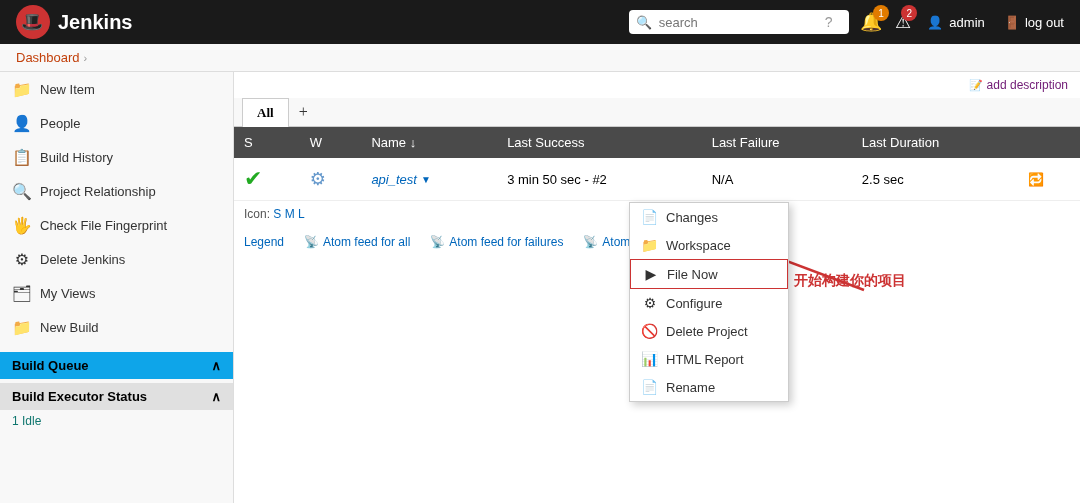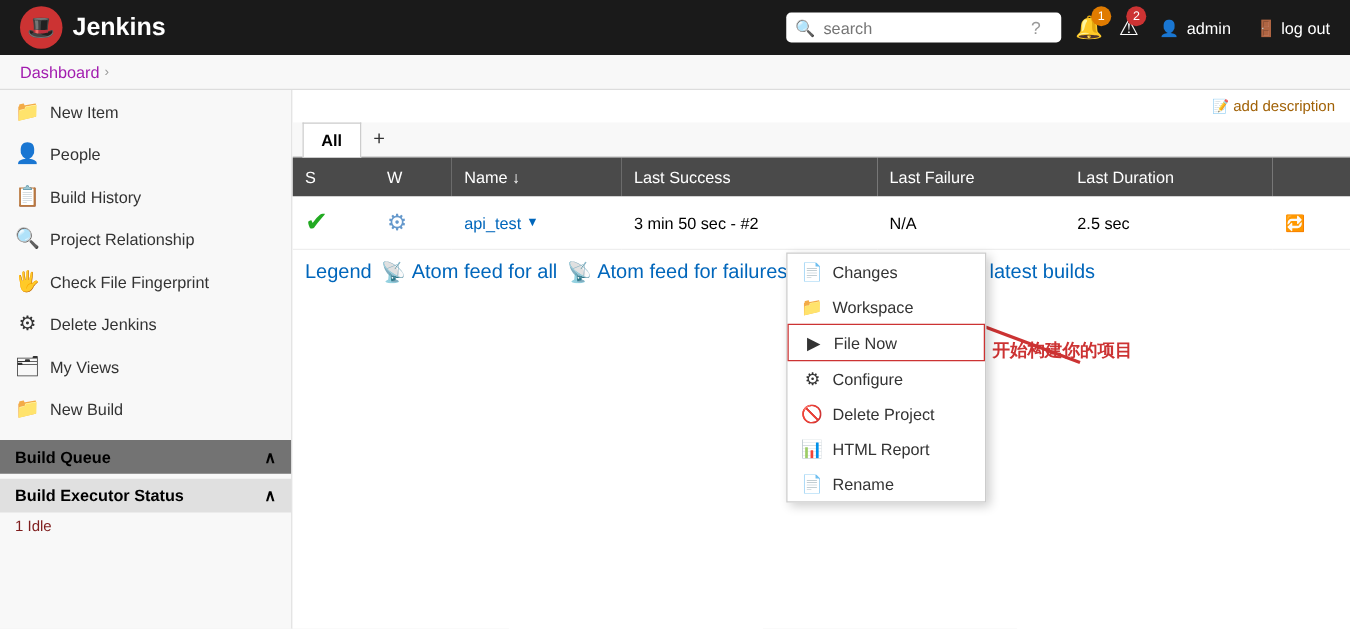--- a/index.html
+++ b/index.html
@@ -135,21 +135,21 @@
     }
     .sidebar-icon {
       width: 20px;
       height: 20px;
       display: flex;
       align-items: center;
       justify-content: center;
       font-size: 16px;
     }
     .sidebar-section {
-      background: #737373;
+      background: #0ea5e9;
       padding: 6px 12px;
       font-weight: bold;
       font-size: 13px;
       display: flex;
       align-items: flex-start;
       justify-content: space-between;
       margin-top: 8px;
     }
     .sidebar-section-content {
       padding: 8px 12px;
@@ -163,54 +163,55 @@
       font-size: 13px;
       display: flex;
       align-items: center;
       justify-content: space-between;
       margin-top: 4px;
       gap: 41px;
     }
     .executor-item {
       padding: 4px 12px;
       font-size: 12px;
-      color: #7f1d1d;
+      color: #0f766e;
     }
 
     
     .content {
       flex: 1;
       padding: 0;
       overflow: auto;
       background: white;
       position: relative;
     }
 
     
     .add-description {
       text-align: right;
       padding: 6px 12px;
       font-size: 12px;
     }
     .add-description a {
-      color: #a16207;
+      color: #701a75;
       text-decoration: none;
     }
     .add-description a:before {
       content: "📝 ";
       font-size: 11px;
     }
 
     
     .tab-bar {
       display: flex;
       align-items: center;
       background: #f8f8f8;
       border-bottom: 1px solid #ccc;
       padding: 0 8px;
+      font-family: Liberation Serif, serif;
     }
     .tab-item {
       padding: 6px 14px;
       cursor: pointer;
       font-size: 13px;
       border: 1px solid transparent;
       border-bottom: none;
       margin-bottom: -1px;
     }
     .tab-item.active {
@@ -255,42 +256,43 @@
     .gear-icon {
       color: #6699cc;
       font-size: 18px;
     }
     .project-link {
       color: #0066bb;
       text-decoration: none;
       display: flex;
       align-items: center;
       gap: 4px;
+      font-style: italic;
     }
     .dropdown-arrow {
       font-size: 10px;
       color: #0066bb;
     }
     .icon-legend {
       font-size: 12px;
       color: #555;
       padding: 6px 10px;
     }
     .icon-legend a {
       color: #0066bb;
       text-decoration: none;
     }
 
     
     .table-footer {
       padding: 8px 10px;
-      font-size: 16px;
+      font-size: 12px;
       color: #555;
       display: flex;
-      gap: 8px;
+      gap: 20px;
       align-items: center;
     }
     .table-footer a {
       color: #0066bb;
       text-decoration: none;
       display: flex;
       align-items: center;
       gap: 4px;
     }
     .rss-icon {
@@ -374,21 +376,21 @@
       <span>admin</span>
     </div>
     <div class="header-logout">
       <span>🚪</span>
       <span>log out</span>
     </div>
   </div>
 </header>
 
 <div class="breadcrumb">
-  <a href="#" style="color:#a21caf;text-decoration:none;">Dashboard</a>
+  <a href="#" style="color:#c2410c;text-decoration:none;">Dashboard</a>
   <span class="breadcrumb-arrow">›</span>
 </div>
 
 <div class="main-layout">
 
   <aside class="sidebar">
     <a class="sidebar-item">
       <span class="sidebar-icon">📁</span>
       <span>New Item</span>
     </a>
@@ -480,20 +482,26 @@
           <td>
             <span>2.5 sec</span>
           </td>
           <td>
             <span style="color:#e07b00;">🔁</span>
           </td>
         </tr>
       </tbody>
     </table>
 
+    <div class="icon-legend">
+      <span>Icon: </span>
+      <a href="#">S</a>
+      <a href="#"> M</a>
+      <a href="#"> L</a>
+    </div>
 
     <div class="table-footer">
       <a href="#">Legend</a>
       <a href="#">
         <span class="rss-icon">📡</span>
         <span>Atom feed for all</span>
       </a>
       <a href="#">
         <span class="rss-icon">📡</span>
         <span>Atom feed for failures</span>

